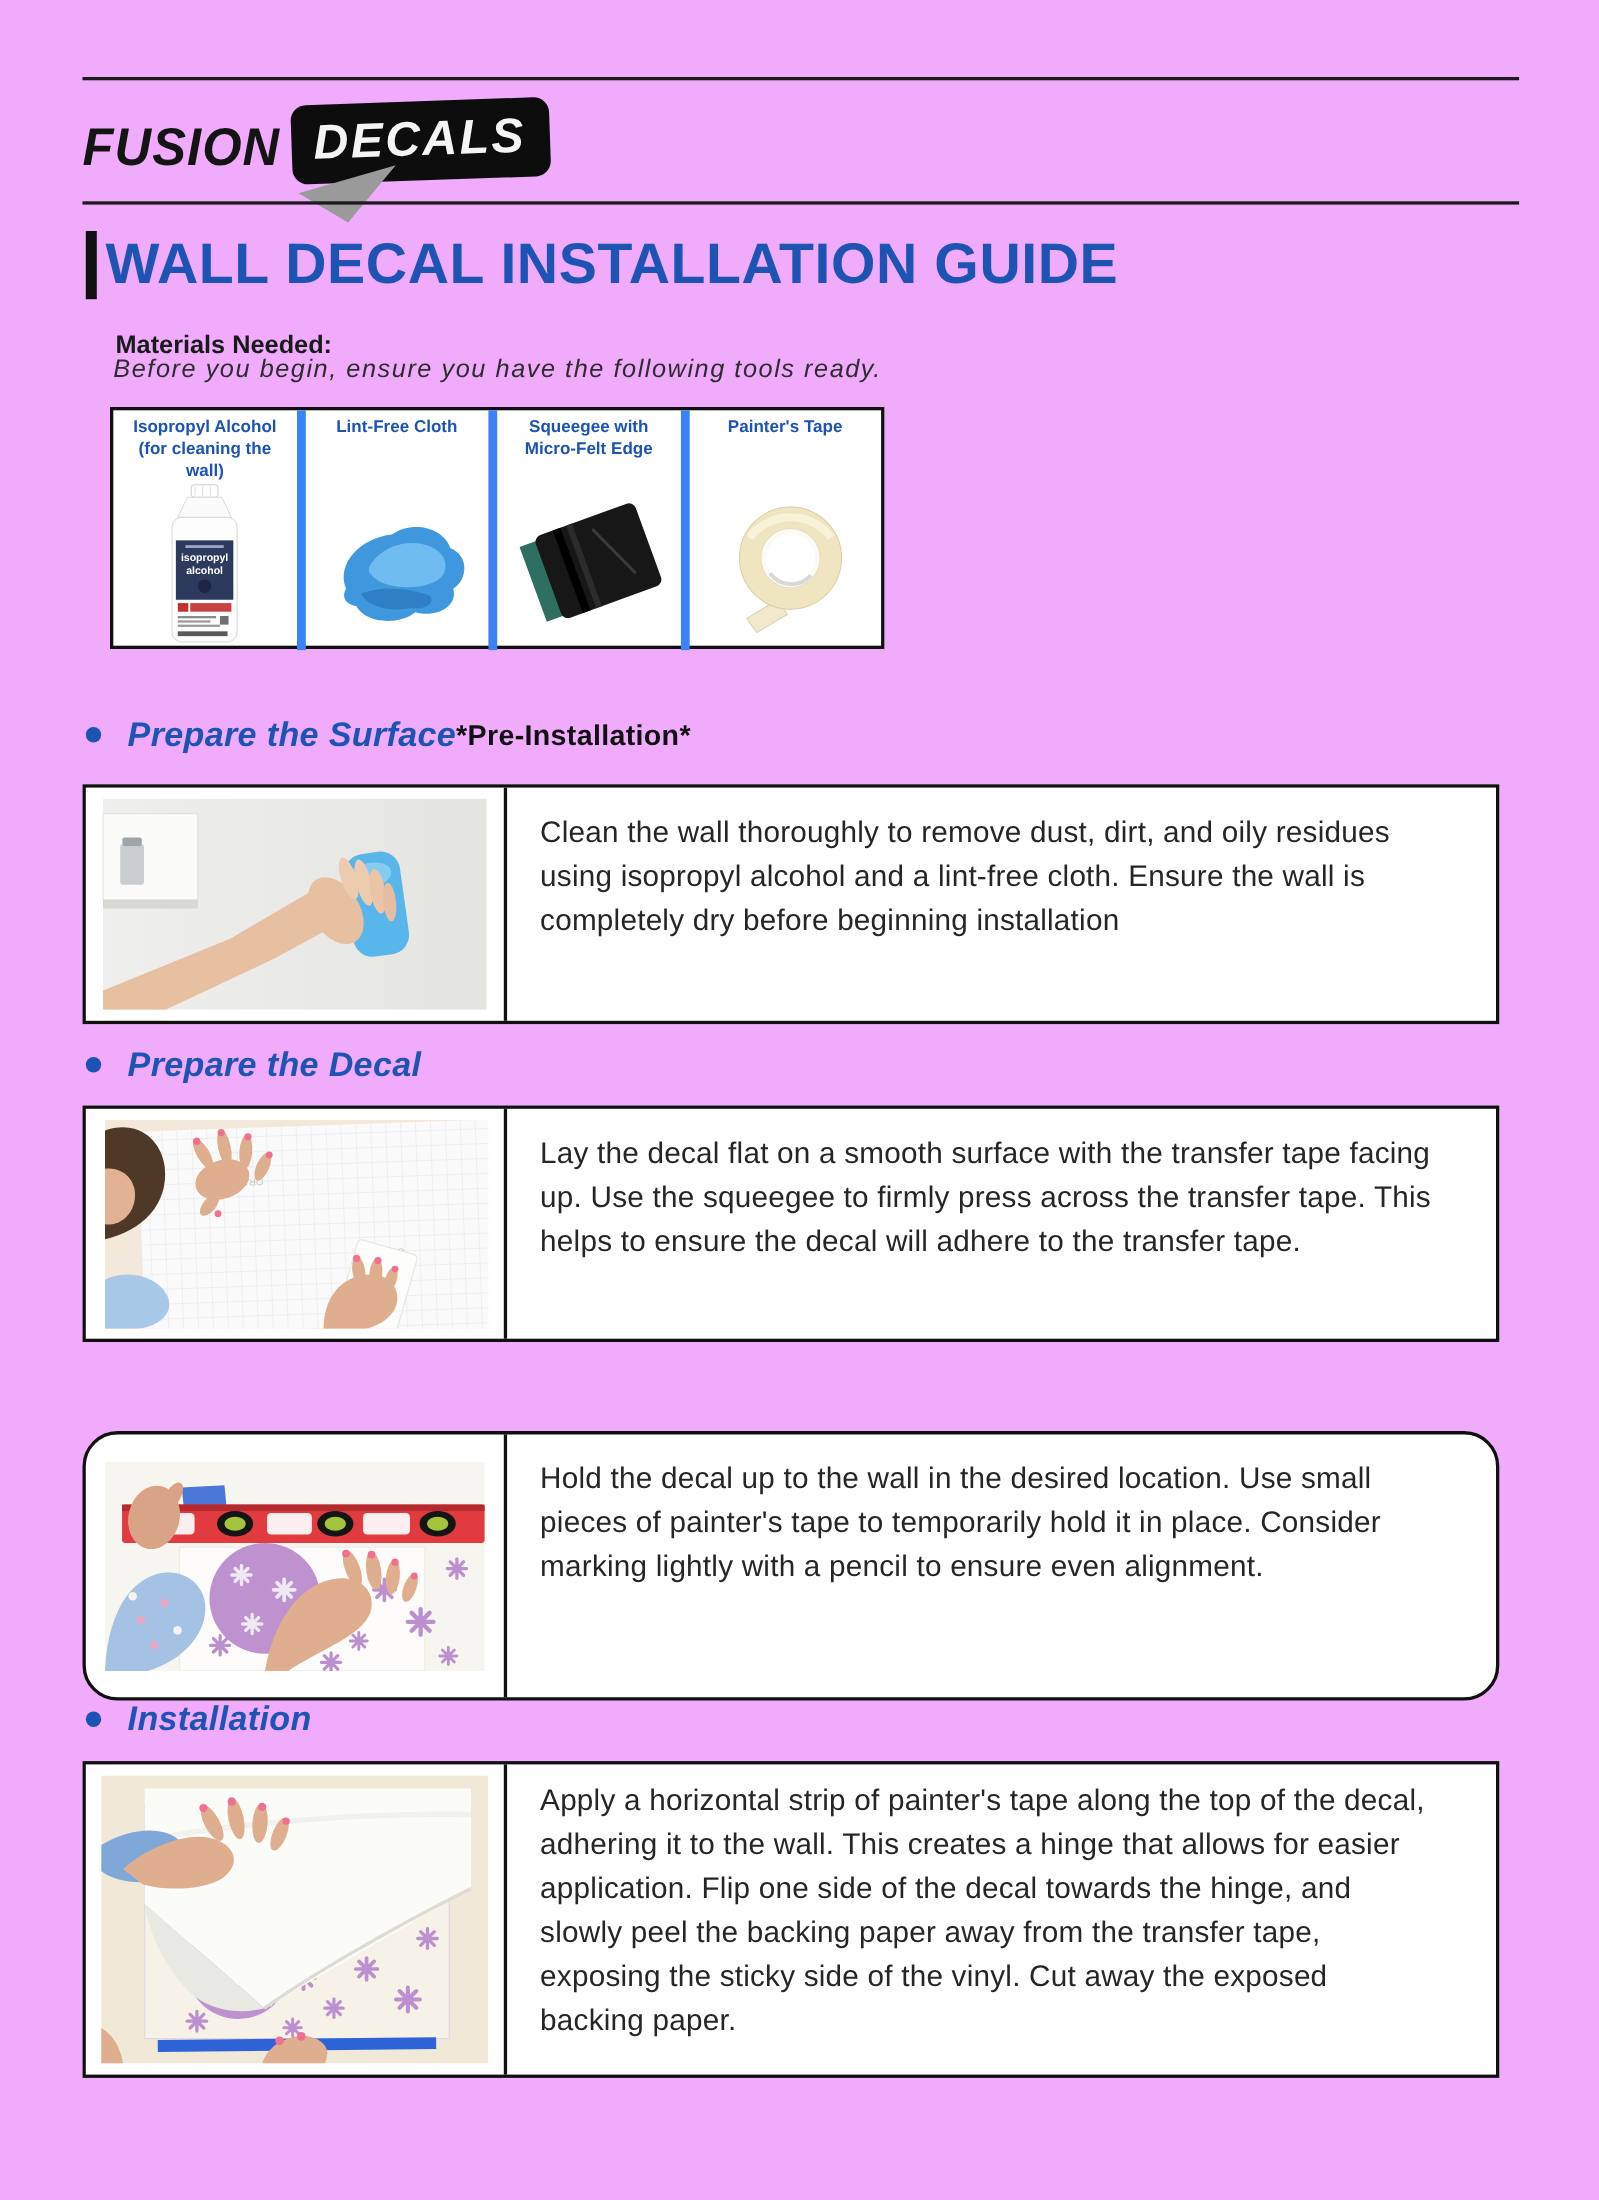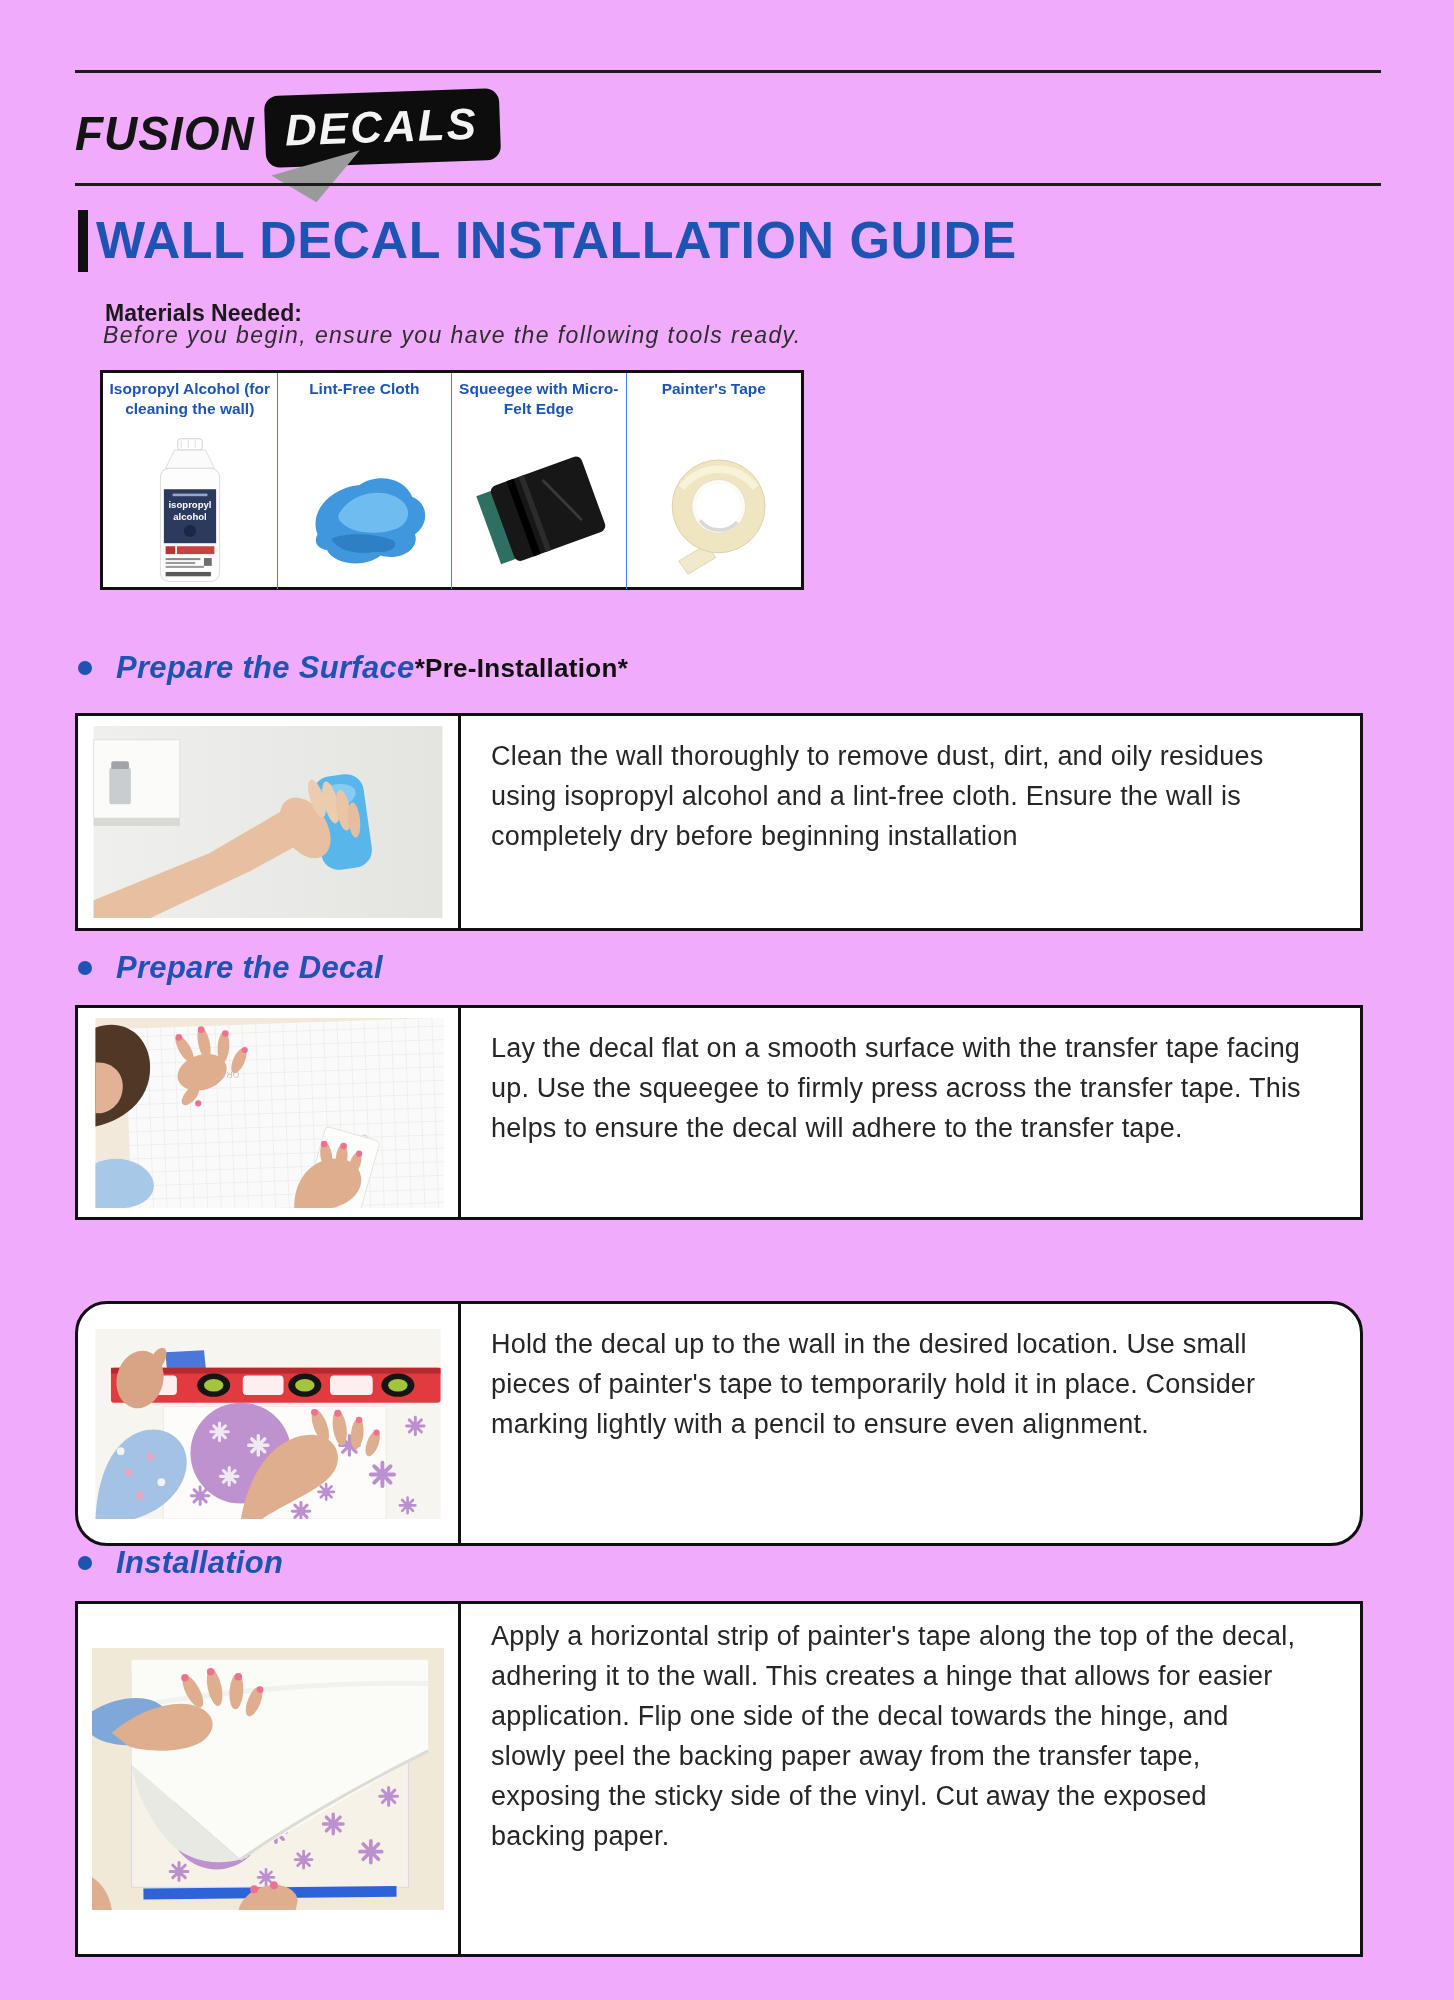--- a/index.html
+++ b/index.html
@@ -37,21 +37,21 @@
   .title-bar { width:10px; height:62px; background:#101010; margin-right:8px; }
   .page-title { font-size:52px; font-weight:bold; letter-spacing:0.5px; color:#1d54b4; }
 
   
   .materials-heading { position:absolute; left:105px; top:300px; font-size:23px; font-weight:bold; color:#1a1a1a; }
   .materials-intro { position:absolute; left:103px; top:322px; font-size:23px; font-style:italic; letter-spacing:1.4px; color:#2d2d2d; }
   .materials-table {
     position:absolute; left:100px; top:370px; width:704px; height:220px;
     border:3px solid #101010; display:grid; grid-template-columns:1fr 1fr 1fr 1fr; background:#fff;
   }
-  .material-cell { border-right:1px solid #3b82f6; display:flex; flex-direction:column; align-items:center; padding:6px 6px 4px; }
+  .material-cell { border-right:8px solid #3b82f6; display:flex; flex-direction:column; align-items:center; padding:6px 6px 4px; }
   .material-cell:last-child { border-right:none; }
   .material-label { font-size:15.5px; line-height:1.3; font-weight:bold; color:#1d54b4; text-align:center; min-height:58px; display:flex; align-items:flex-start; justify-content:center; }
   .material-img { flex:1; display:flex; align-items:center; justify-content:center; width:100%; }
 
   
   .section-head { position:absolute; left:78px; display:flex; align-items:center; }
   .bullet { width:14px; height:14px; border-radius:50%; background:#1d54b4; margin-right:24px; flex:0 0 auto; }
   .section-title { font-size:31px; font-weight:bold; color:#1d54b4; letter-spacing:0.3px;font-style:italic; }
   .section-note { font-size:26px; font-weight:bold; color:#111; letter-spacing:0.3px; }
 
@@ -303,21 +303,21 @@
     <div class="step-text">
       <p>Hold the decal up to the wall in the desired location. Use small pieces of painter's tape to temporarily hold it in place. Consider marking lightly with a pencil to ensure even alignment.</p>
     </div>
   </div>
 
   <div class="section-head" style="top:1545px;">
     <span class="bullet"></span>
     <h2 class="section-title">Installation</h2>
   </div>
 
-  <div class="step-box box4" style="top:1601px; height:356px;">
+  <div class="step-box box4" style="top:1601px; height:288px;">
     <div class="step-photo">
       <svg width="352" height="262" viewBox="0 0 356 265">
         <defs>
           <g id="st4">
             <path d="M0,-10 L0,10 M-10,0 L10,0 M-7,-7 L7,7 M-7,7 L7,-7" stroke="#bc90ce" stroke-width="3.4" stroke-linecap="round"></path>
           </g>
           <g id="st4w">
             <path d="M0,-9 L0,9 M-9,0 L9,0 M-6,-6 L6,6 M-6,6 L6,-6" stroke="#efe9f4" stroke-width="3.2" stroke-linecap="round"></path>
           </g>
         </defs>

